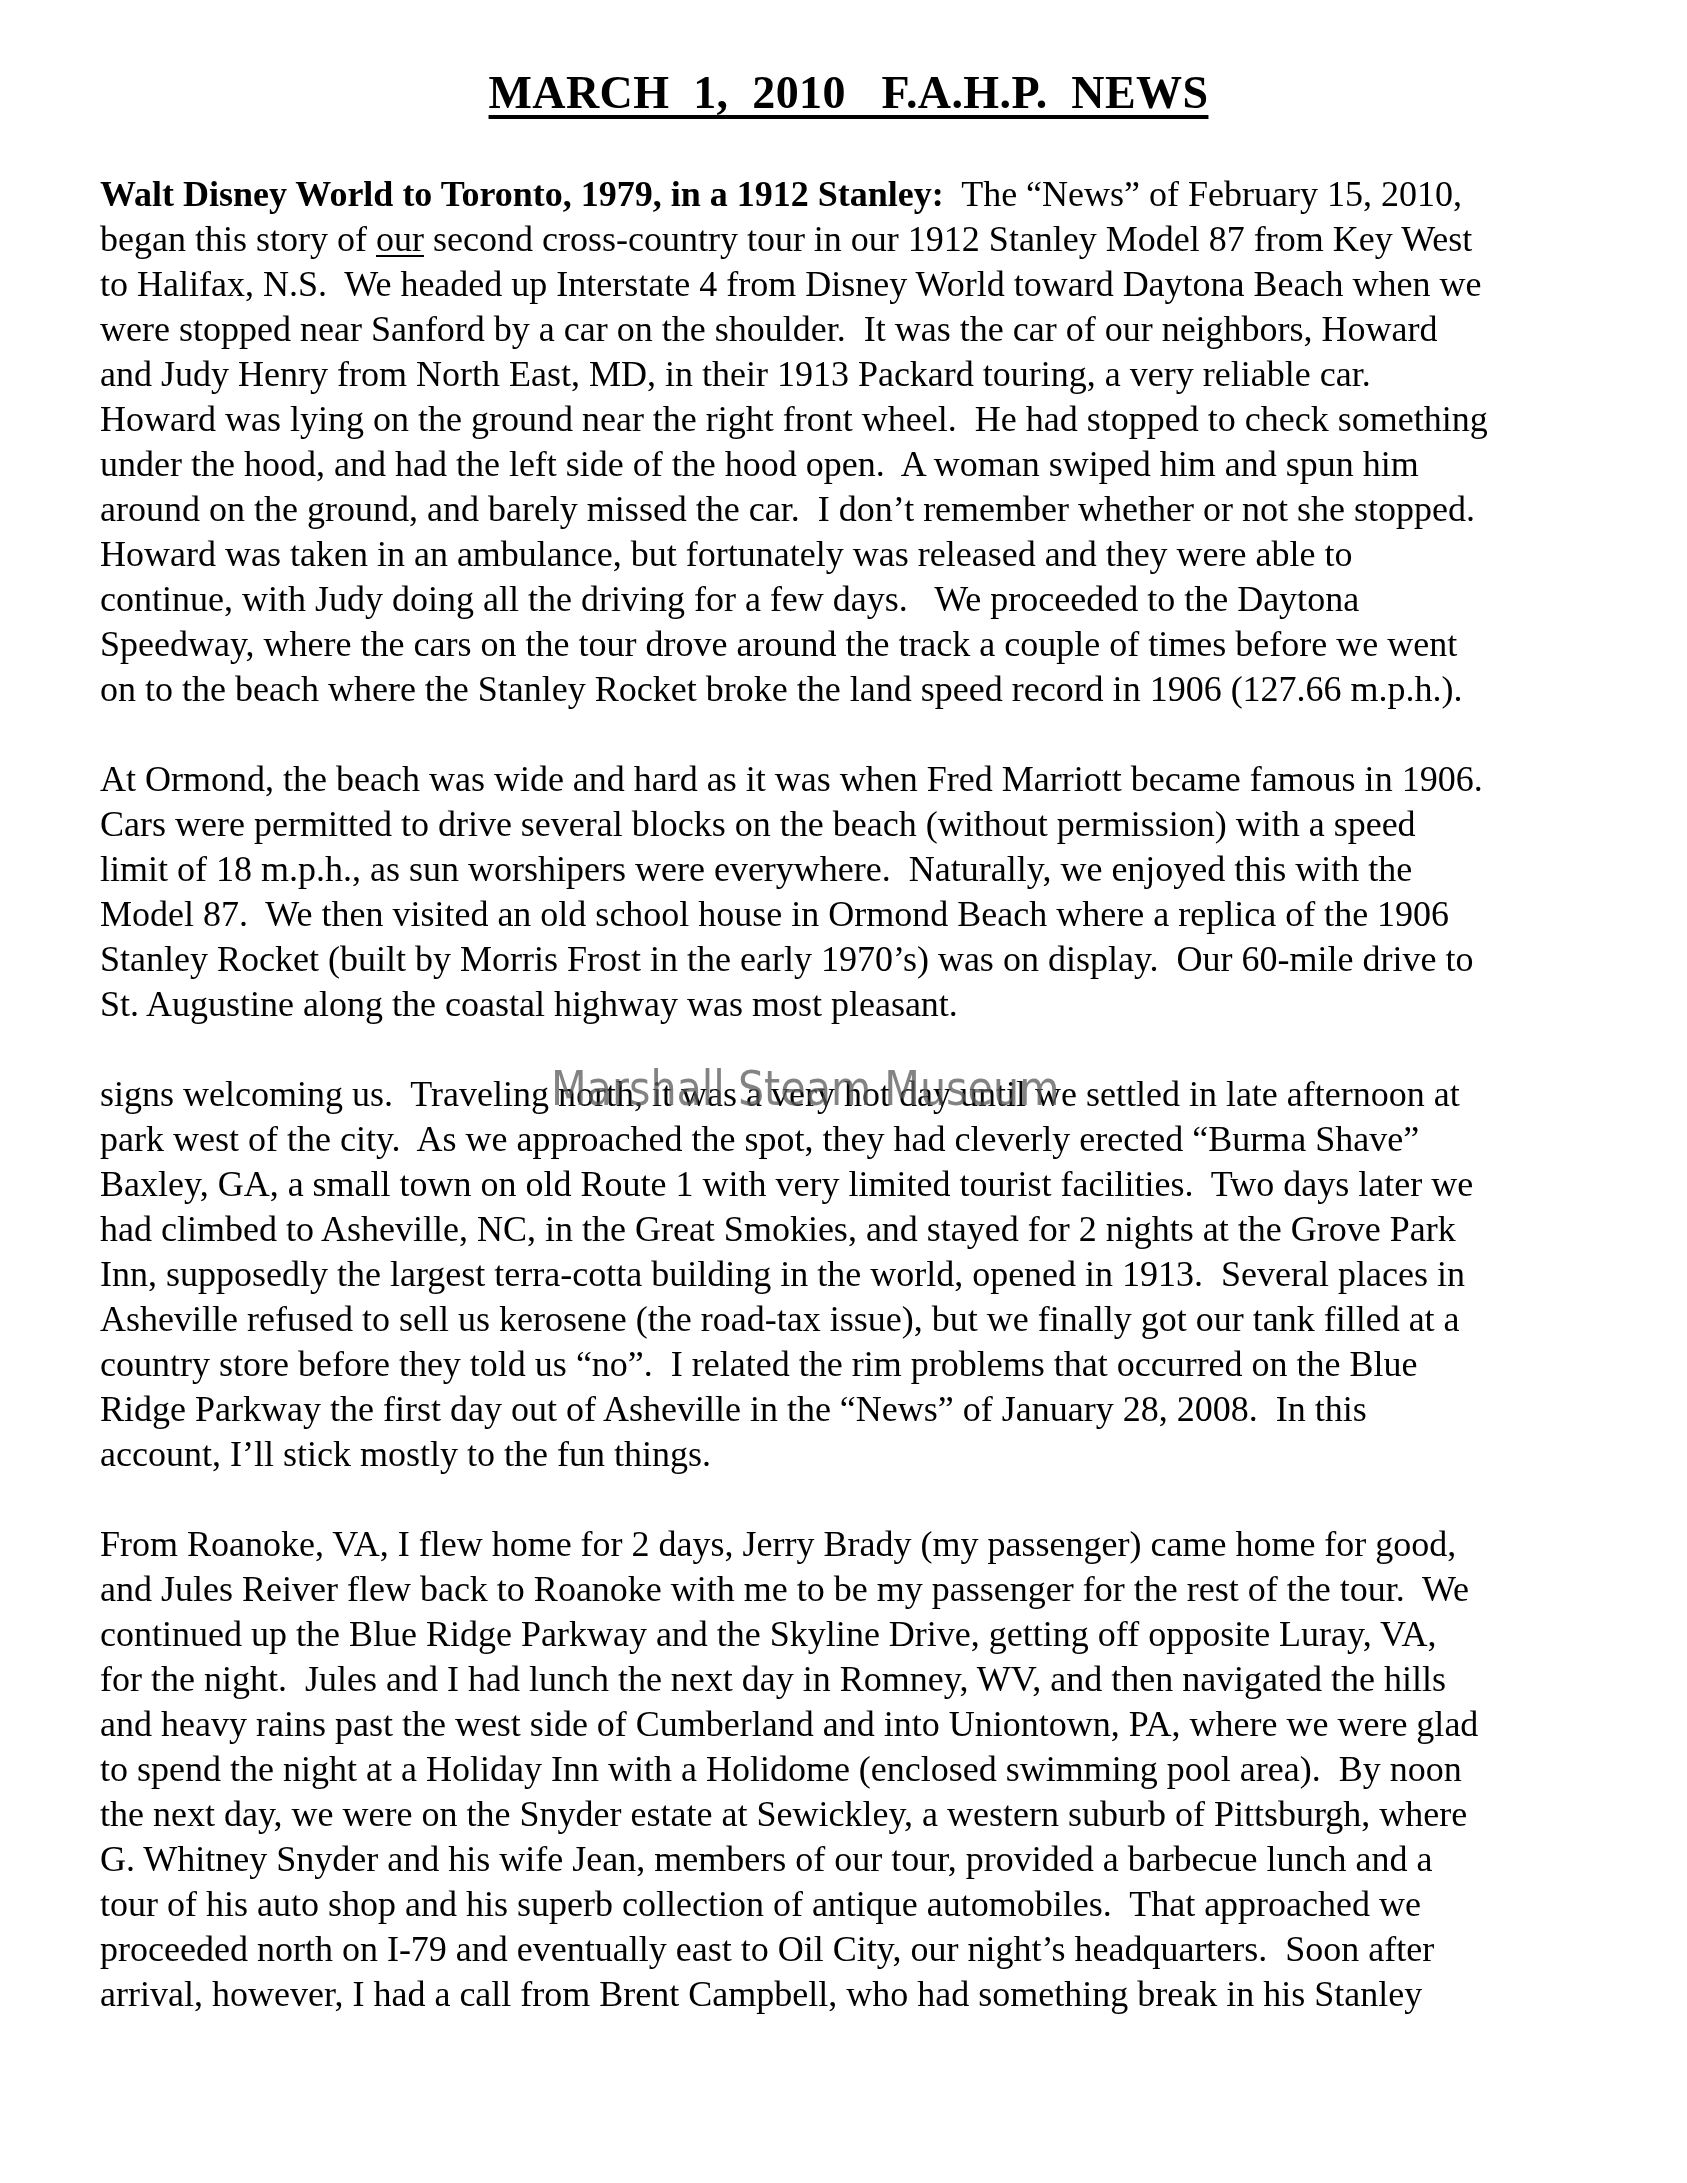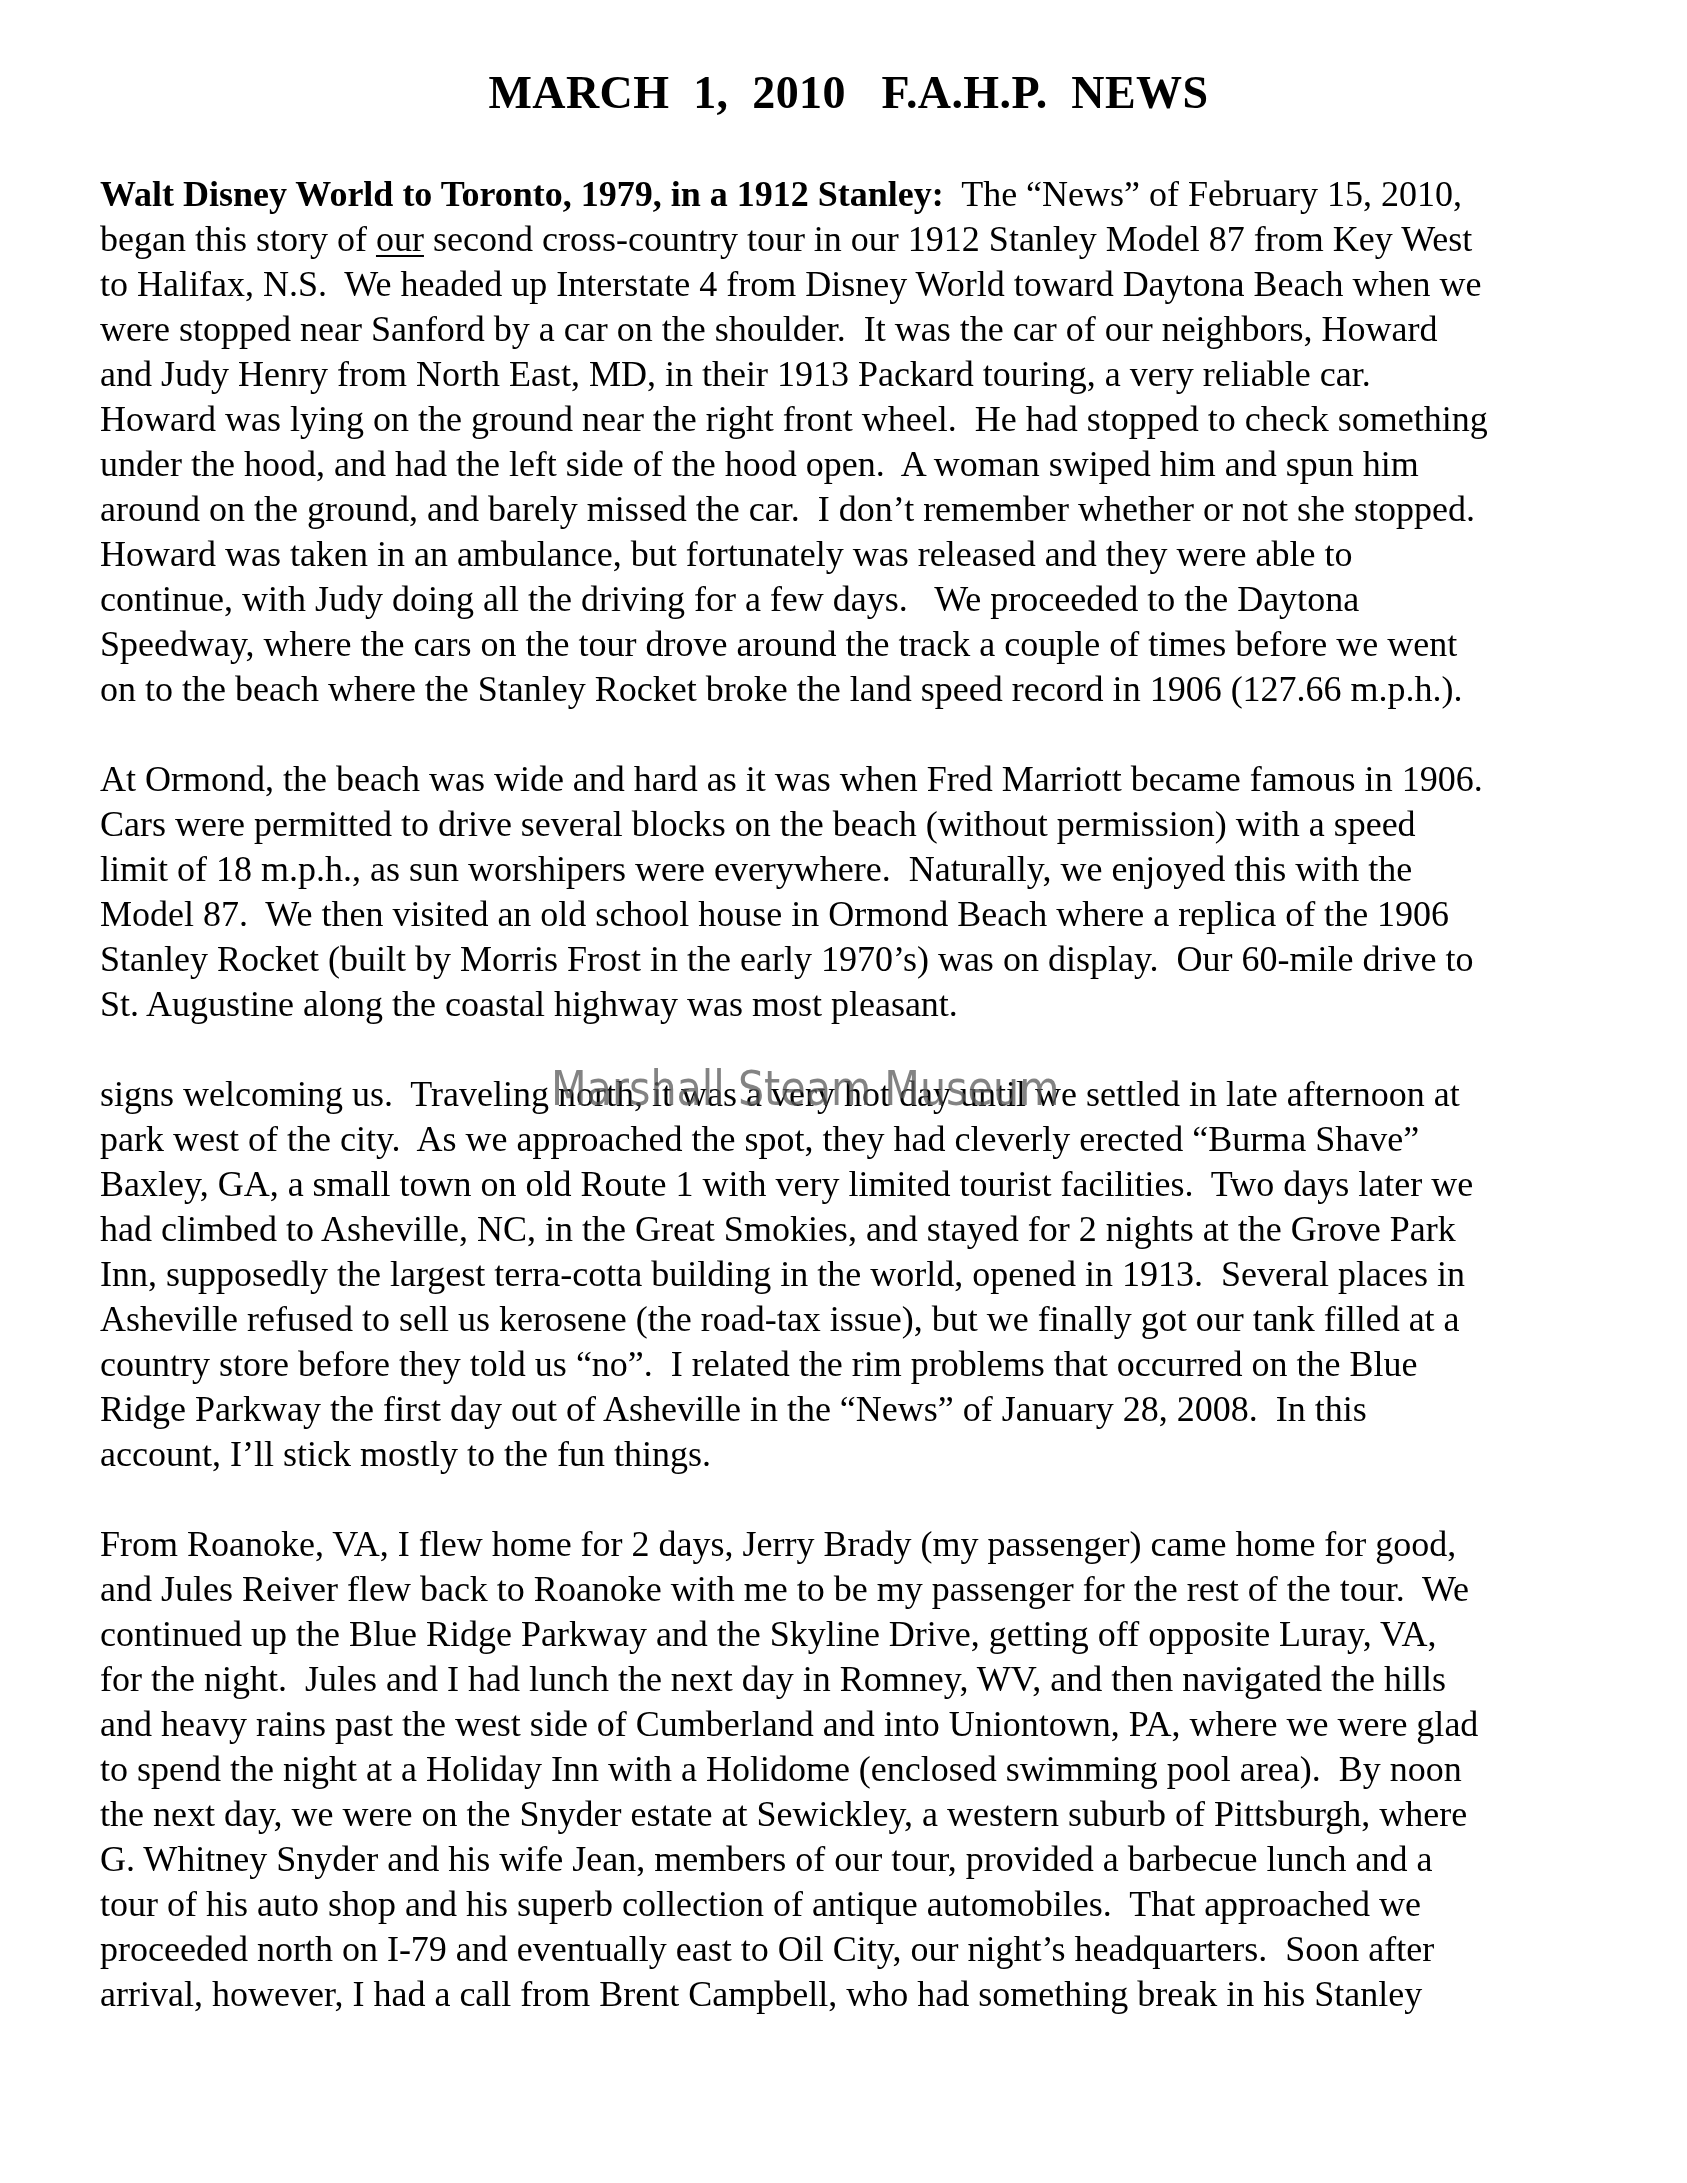--- a/index.html
+++ b/index.html
@@ -26,20 +26,21 @@
     left: 0;
     right: 0;
     top: 65px;
     text-align: center;
     font-weight: bold;
     font-size: 46px;
     line-height: 56px;
     letter-spacing: 0.4px;
   }
   .title span {
+    text-decoration: underline;
     text-decoration-thickness: 4.2px;
     text-underline-offset: 7px;
     white-space: pre;
   }
   .body {
     position: absolute;
     left: 0;
     top: 172px;
     width: 1497px;
     font-size: 36px;

